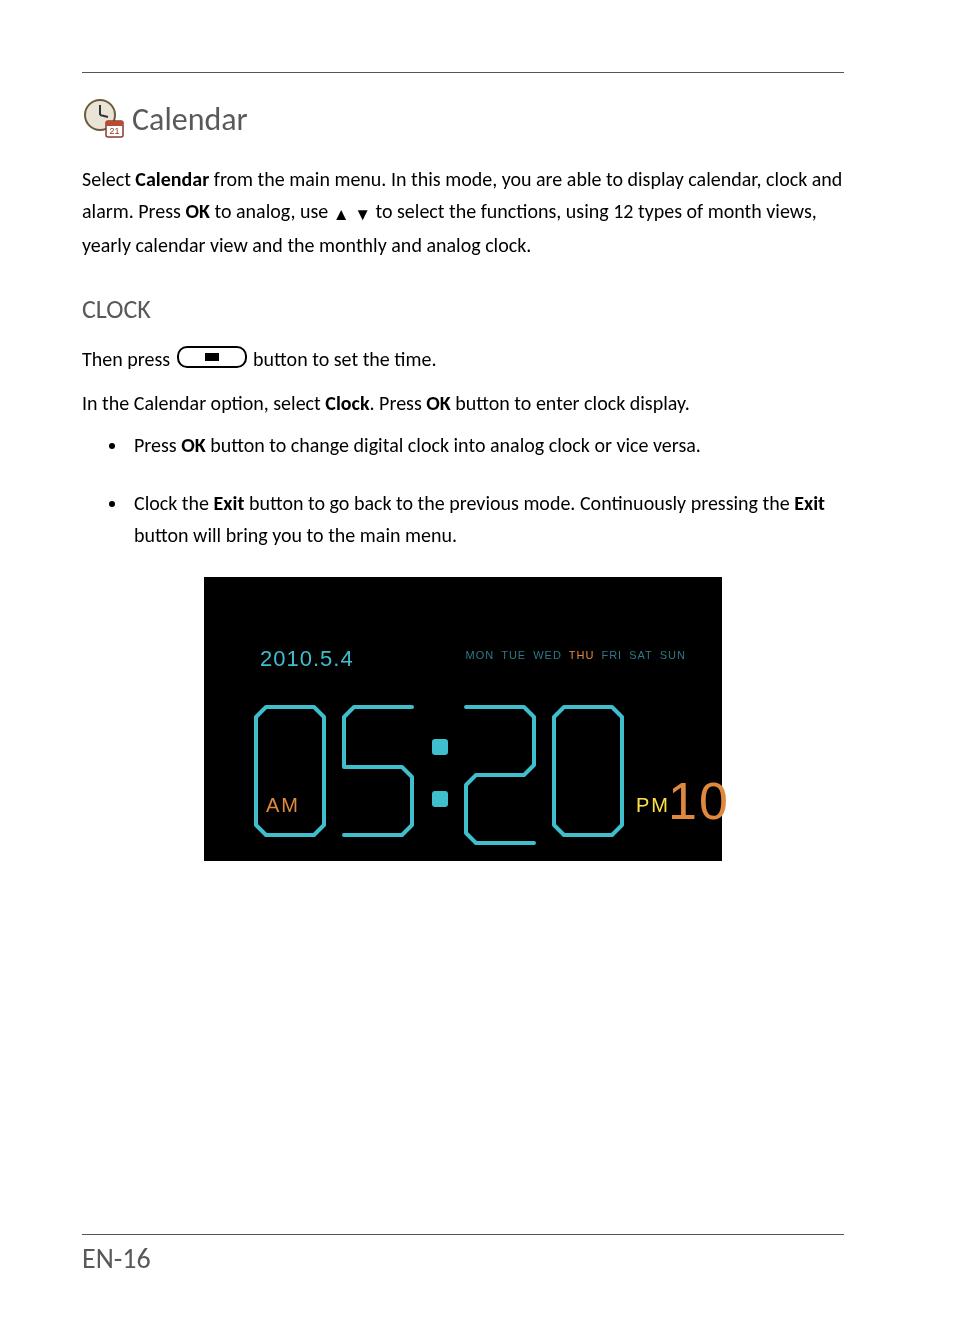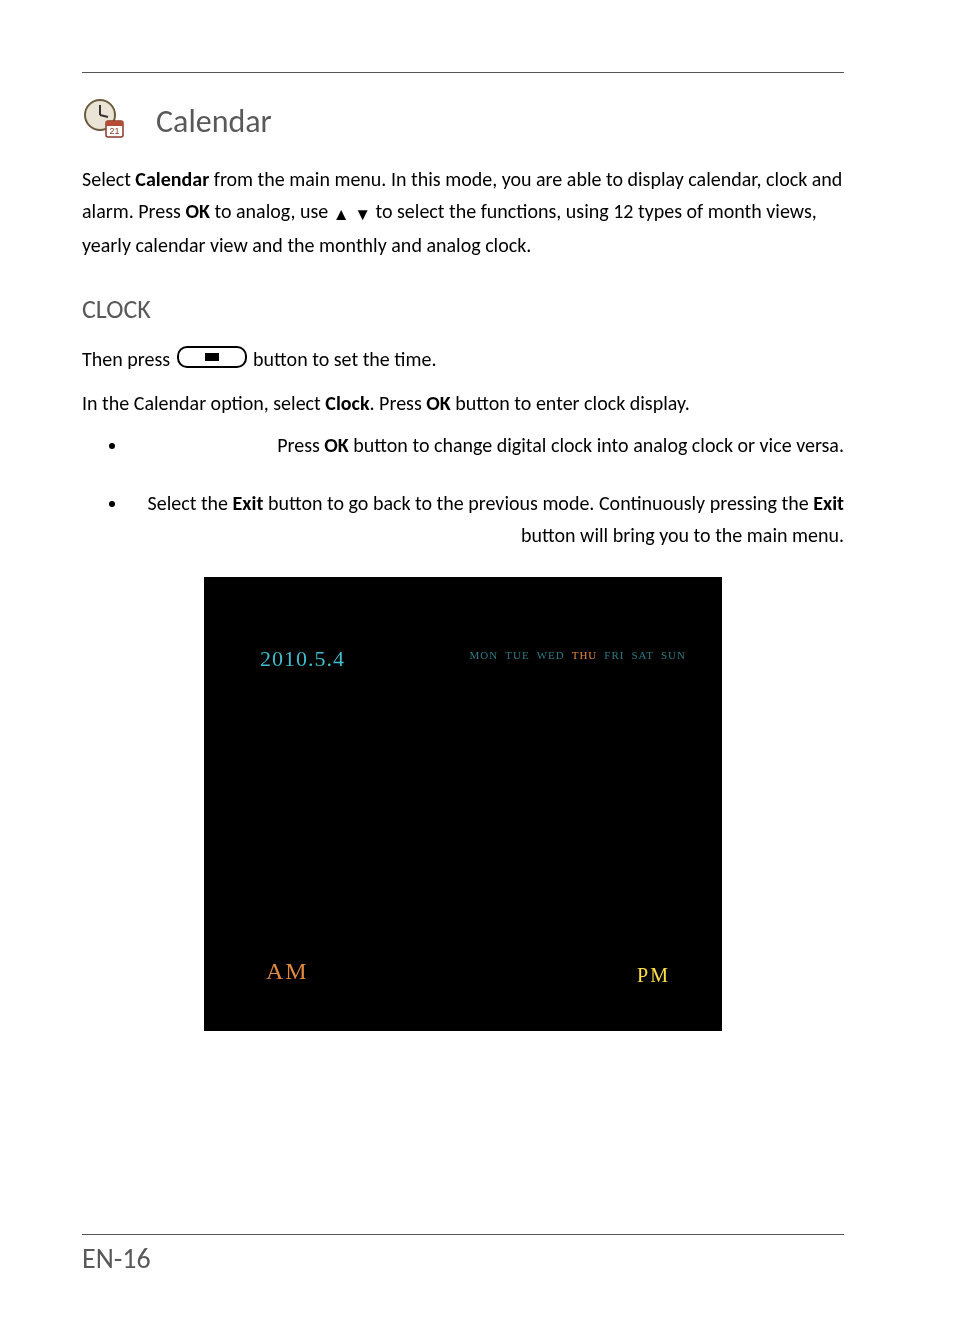--- a/index.html
+++ b/index.html
@@ -18,22 +18,22 @@
     height: 1318px;
     padding: 48px 110px 30px 82px;
     position: relative;
   }
   .rule-top {
     border-top: 1px solid #555;
     margin: 24px 0 24px 0;
   }
   .section-head {
     display: flex;
-    align-items: flex-end;
-    gap: 30px;
+    align-items: center;
+    gap: 6px;
     margin-top: 4px;
     margin-bottom: 22px;
   }
   .section-icon {
     width: 44px;
     height: 44px;
     flex: none;
   }
   .section-title {
     font-size: 32px;
@@ -71,37 +71,36 @@
   }
   .btn-glyph {
     display: inline-block;
     vertical-align: middle;
     margin: 0 2px;
   }
   ul.bullets {
     list-style: disc;
     margin: 8px 0 0 0;
     padding-left: 46px;
-    text-align: right;
   }
   ul.bullets li {
     margin-bottom: 26px;
     padding-left: 6px;
   }
   .clock-wrap {
     display: flex;
     justify-content: center;
     margin-top: 14px;
   }
   .clock-img {
     width: 518px;
-    height: 454px;
+    height: 284px;
     background: #000;
     position: relative;
-    font-family: Liberation Serif, serif;
+    font-family: Liberation Sans, sans-serif;
   }
   .clock-date {
     position: absolute;
     left: 56px;
     top: 64px;
     color: #3fbecd;
     font-size: 22px;
     letter-spacing: 1px;
   }
   .clock-days {
@@ -129,21 +128,21 @@
     letter-spacing: 2px;
     margin-left: 8px;
     margin-bottom: 18px;
     line-height: 1;
   }
   .clock-ampm-left {
     position: absolute;
     left: 62px;
     bottom: 40px;
     color: #e0893e;
-    font-size: 24px;
+    font-size: 20px;
     letter-spacing: 2px;
   }
   .clock-ampm-right {
     position: absolute;
     right: 52px;
     bottom: 40px;
     color: #fde047;
     font-size: 20px;
     letter-spacing: 2px;
   }
@@ -199,36 +198,64 @@
     </p>
     <p class="para">
       <span>In the Calendar option, select </span><b>Clock</b><span>. Press </span><b>OK</b><span> button to enter clock display.</span>
     </p>
 
     <ul class="bullets">
       <li>
         <span>Press </span><b>OK</b><span> button to change digital clock into analog clock or vice versa.</span>
       </li>
       <li>
-        <span>Select the </span><b>Exit</b><span> button to go back to the previous mode. Continuously pressing the </span><b>Exit</b><span> button will bring you to the main menu.</span>
+        <span>Clock the </span><b>Exit</b><span> button to go back to the previous mode. Continuously pressing the </span><b>Exit</b><span> button will bring you to the main menu.</span>
       </li>
     </ul>
 
     <div class="clock-wrap">
       <div class="clock-img">
         <div class="clock-date">2010.5.4</div>
         <div class="clock-days">
           <span>MON</span>
           <span>TUE</span>
           <span>WED</span>
           <span class="active">THU</span>
           <span>FRI</span>
           <span>SAT</span>
           <span>SUN</span>
         </div>
+        <div class="clock-time">
+          <svg width="400" height="150" viewBox="0 0 400 150">
+            <g fill="none" stroke="#3fbecd" stroke-width="4" stroke-linecap="round" stroke-linejoin="round">
+
+              <g transform="translate(0,10)">
+                <path d="M12 2 h48 l10 10 v108 l-10 10 h-48 l-10 -10 v-108 z"></path>
+              </g>
+
+              <g transform="translate(88,10)">
+                <path d="M70 2 h-58 l-10 10 v50 h58 l10 10 v48 l-10 10 h-58"></path>
+              </g>
+
+              <g transform="translate(178,10)" stroke="none" fill="#3fbecd">
+                <rect x="0" y="34" width="16" height="16" rx="3"></rect>
+                <rect x="0" y="86" width="16" height="16" rx="3"></rect>
+              </g>
+
+              <g transform="translate(210,10)">
+                <path d="M2 2 h58 l10 10 v48 l-10 10 h-48 l-10 10 v48 l10 10 h58"></path>
+              </g>
+
+              <g transform="translate(298,10)">
+                <path d="M12 2 h48 l10 10 v108 l-10 10 h-48 l-10 -10 v-108 z"></path>
+              </g>
+            </g>
+          </svg>
+          <span class="clock-sec">10</span>
+        </div>
         <div class="clock-ampm-left">AM</div>
         <div class="clock-ampm-right">PM</div>
       </div>
     </div>
   </div>
 
   <div class="footer">
     <div class="rule-bot"></div>
     <div class="page-num">EN-16</div>
   </div>

